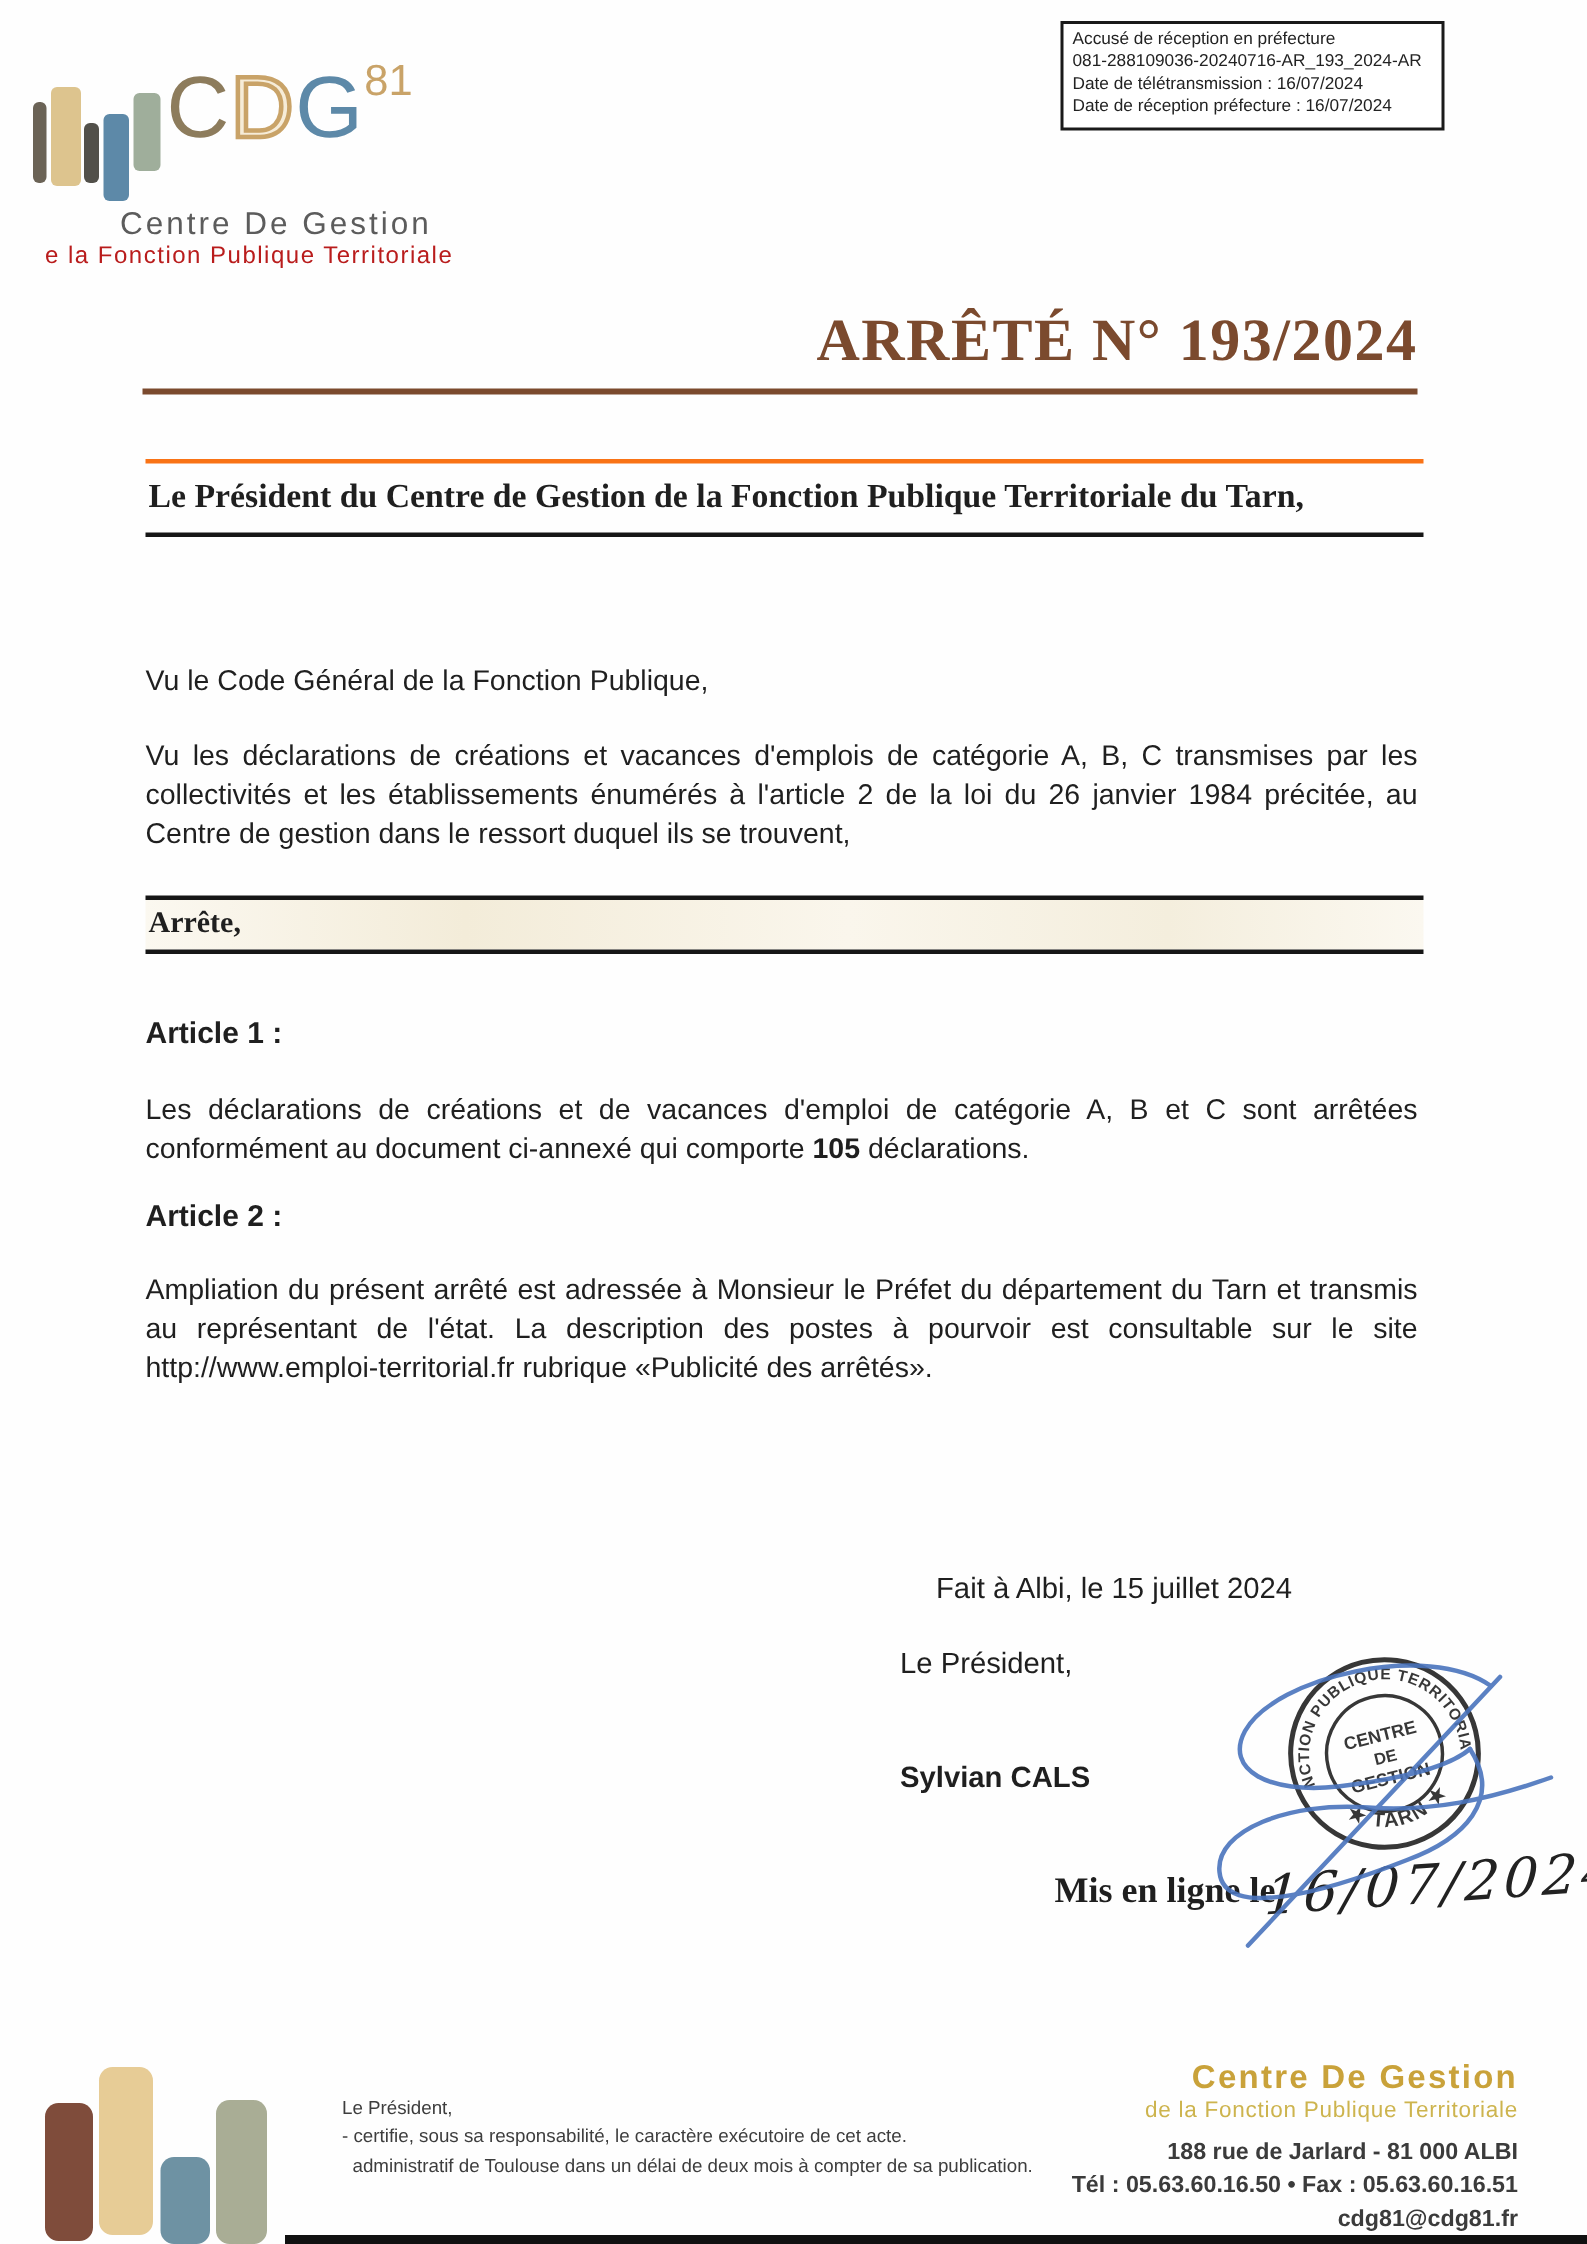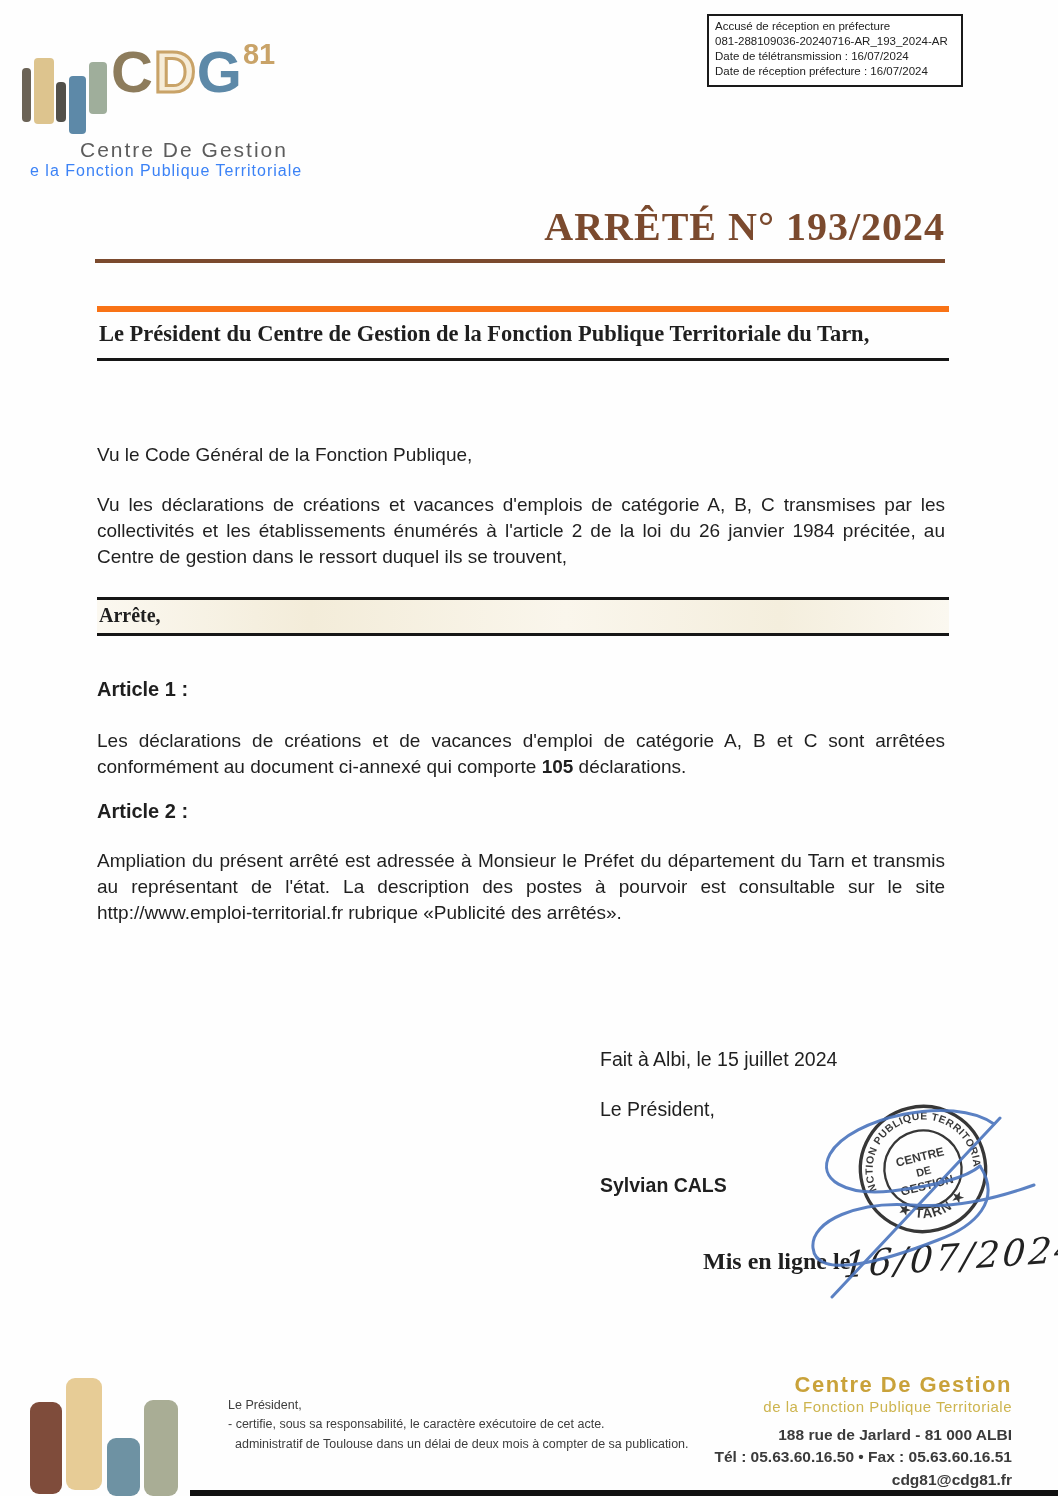--- a/index.html
+++ b/index.html
@@ -14,35 +14,35 @@
   
   .logo{left:22px;top:40px;width:300px;}
   .logo-row{display:flex;align-items:flex-start;}
   .bars{display:flex;align-items:flex-start;margin-right:4px;padding-top:14px;}
   .bars i{display:block;border-radius:4px;}
   .b1{width:9px;height:54px;background:#6b6356;margin-top:14px;}
   .b2{width:20px;height:66px;background:#ddc48e;margin-left:3px;margin-top:4px;}
   .b3{width:10px;height:40px;background:#52504a;margin-left:2px;margin-top:28px;}
   .b4{width:17px;height:58px;background:#5d89a8;margin-left:3px;margin-top:22px;}
   .b5{width:18px;height:52px;background:#9fae9b;margin-left:3px;margin-top:8px;}
-  .cdg{font-weight:bold;font-size:58px;line-height:1;letter-spacing:1px;font-family:"Liberation Sans",sans-serif;}
+  .cdg{font-weight:normal;font-size:58px;line-height:1;letter-spacing:1px;font-family:"Liberation Sans",sans-serif;}
   .cdg .c{color:#8d7c5c;}
   .cdg .d{color:#f6ecd8;-webkit-text-stroke:3px #c9a368;}
   .cdg .g{color:#5d89a8;}
   .cdg sup{color:#c9a368;font-size:0.5em;vertical-align:28px;letter-spacing:0;}
   .logo-name{margin-top:4px;margin-left:58px;font-size:21px;color:#5c5c5c;letter-spacing:2px;}
-  .logo-sub{margin-left:8px;font-size:16px;color:#3b82f6;letter-spacing:1px;}
+  .logo-sub{margin-left:8px;font-size:16px;color:#b91c1c;letter-spacing:1px;}
 
   
   .title{left:97px;top:203px;width:848px;text-align:right;font-family:"Liberation Serif",serif;
          font-weight:bold;font-size:40px;letter-spacing:1px;color:#7b4a2e;}
   .title-rule{left:95px;top:259px;width:850px;height:4px;background:#7b4a2e;}
 
   
-  .heading{left:97px;top:306px;width:848px;border-top:6px solid #f97316;border-bottom:3px solid #161616;
+  .heading{left:97px;top:306px;width:848px;border-top:3px solid #f97316;border-bottom:3px solid #161616;
            padding:9px 2px 11px 2px;font-family:"Liberation Serif",serif;font-weight:bold;font-size:22.5px;}
 
   .para{left:97px;width:848px;font-size:19px;line-height:1.38;}
   .just{text-align:justify;}
 
   
   .arrete{left:97px;top:597px;width:848px;border-top:3px solid #161616;border-bottom:3px solid #161616;
           padding:4px 2px 6px 2px;font-family:"Liberation Serif",serif;font-weight:bold;font-size:20px;
           background:linear-gradient(90deg,#fbf8f0 0%,#f3ecd9 25%,#faf6ec 55%,#f4eedd 80%,#fbf8f0 100%);}
 
@@ -109,21 +109,21 @@
   <div class="abs para just" style="top:492px;">Vu les déclarations de créations et vacances d'emplois de catégorie A, B, C transmises par les collectivités et les établissements énumérés à l'article 2 de la loi du 26 janvier 1984 précitée, au Centre de gestion dans le ressort duquel ils se trouvent,</div>
 
   <div class="abs arrete">Arrête,</div>
 
   <div class="abs article-title" style="top:678px;">Article 1 :</div>
   <div class="abs para just" style="top:728px;"><span>Les déclarations de créations et de vacances d'emploi de catégorie A, B et C sont arrêtées conformément au document ci-annexé qui comporte </span><b>105</b><span> déclarations.</span></div>
 
   <div class="abs article-title" style="top:800px;">Article 2 :</div>
   <div class="abs para just" style="top:848px;">Ampliation du présent arrêté est adressée à Monsieur le Préfet du département du Tarn et transmis au représentant de l'état. La description des postes à pourvoir est consultable sur le site http://www.emploi-territorial.fr rubrique «Publicité des arrêtés».</div>
 
-  <div class="abs sig-text" style="top:1048px;">Fait à Albi, le 15 juillet 2024</div>
+  <div class="abs sig-text" style="top:1048px;margin-left:24px;">Fait à Albi, le 15 juillet 2024</div>
   <div class="abs sig-text" style="top:1098px;">Le Président,</div>
   <div class="abs sig-text sig-name" style="top:1174px;">Sylvian CALS</div>
   <div class="abs mis">Mis en ligne le</div>
   <div class="abs handdate">16/07/2024</div>
 
   <svg class="abs stamp" viewBox="0 0 140 140">
     <circle cx="70" cy="70" r="60" fill="none" stroke="#1c1c1c" stroke-width="3.2"></circle>
     <circle cx="70" cy="70" r="37" fill="none" stroke="#1c1c1c" stroke-width="2.2"></circle>
     <defs>
       <path id="arcTop" d="M 22,78 A 48.5,48.5 0 1 1 118,78" fill="none"></path>

